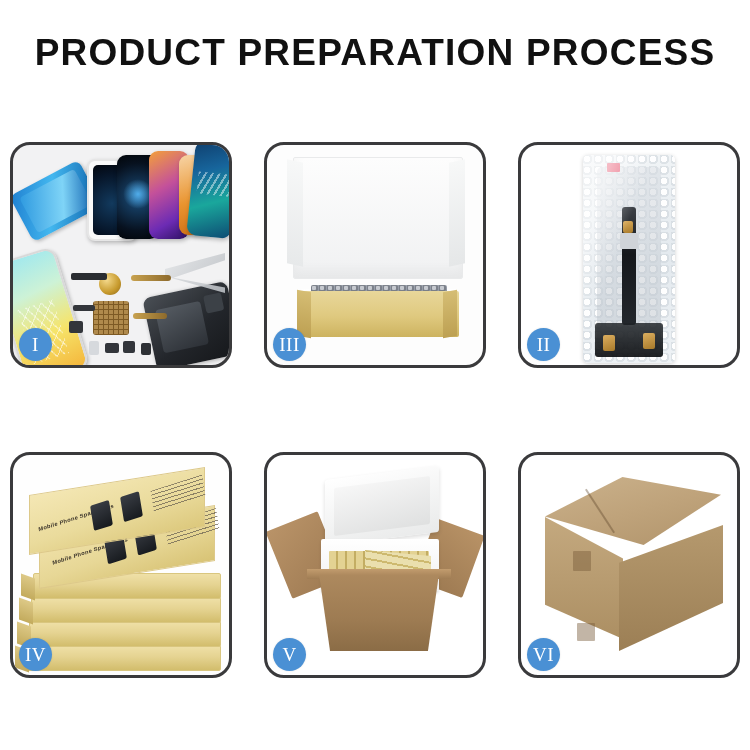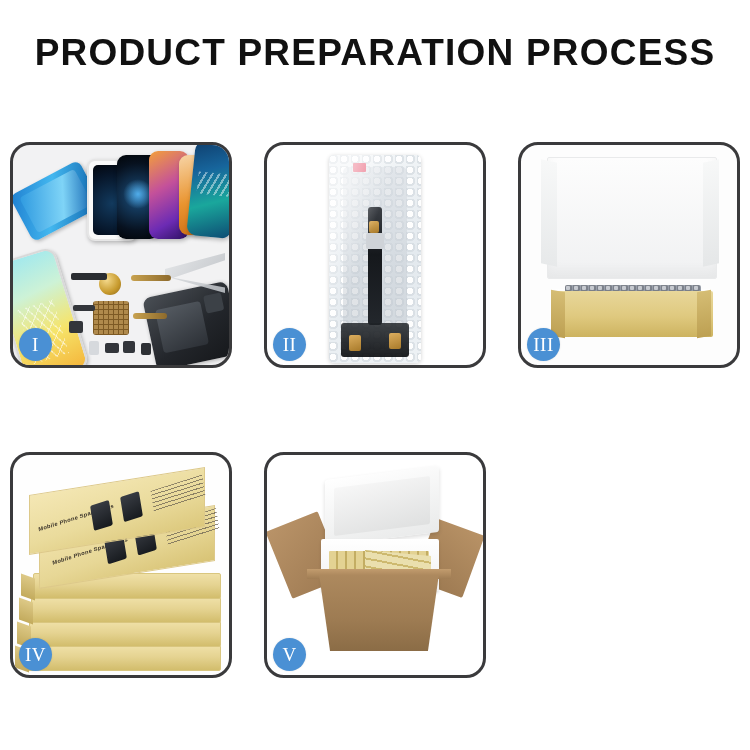--- a/index.html
+++ b/index.html
@@ -306,48 +306,48 @@
         <div class="smallpart" style="left:60px;top:160px;width:22px;height:6px;"></div>
         <div class="smallpart" style="left:56px;top:176px;width:14px;height:12px;"></div>
         <div class="smallpart" style="left:76px;top:196px;width:10px;height:14px;background:#d6d9dd;"></div>
         <div class="smallpart" style="left:92px;top:198px;width:14px;height:10px;"></div>
         <div class="smallpart" style="left:110px;top:196px;width:12px;height:12px;"></div>
         <div class="chip" style="left:128px;top:198px;width:10px;height:12px;background:#2e3135;"></div>
       </div>
       <div class="badge">I</div>
     </div>
 
+    <div class="panel p3">
+      <div class="stage">
+        <div class="lid-back"></div>
+        <div class="lid-flapL"></div>
+        <div class="lid-flapR"></div>
+        <div class="tray-inner-white"></div>
+        <div class="foam"></div>
+        <div class="box-tray"></div>
+        <div class="tray-left"></div>
+        <div class="tray-right"></div>
+      </div>
+      <div class="badge">III</div>
+    </div>
+
     <div class="panel p2">
       <div class="stage">
         <div class="bubblebag">
           <div class="inner-lcd"></div>
           <div class="cable-strip"></div>
           <div class="conn-bottom"></div>
           <div class="gold-tab" style="left:20px;bottom:12px;"></div>
           <div class="gold-tab" style="right:20px;bottom:14px;"></div>
           <div class="gold-tab" style="left:40px;top:66px;width:10px;height:12px;"></div>
           <div class="pinklabel"></div>
           <div class="bagsheen"></div>
         </div>
       </div>
       <div class="badge">II</div>
-    </div>
-
-    <div class="panel p3">
-      <div class="stage">
-        <div class="lid-back"></div>
-        <div class="lid-flapL"></div>
-        <div class="lid-flapR"></div>
-        <div class="tray-inner-white"></div>
-        <div class="foam"></div>
-        <div class="box-tray"></div>
-        <div class="tray-left"></div>
-        <div class="tray-right"></div>
-      </div>
-      <div class="badge">III</div>
     </div>
 
     <div class="panel p4">
       <div class="stage">
         <div class="stackbox" style="left:14px;top:190px;width:192px;">
             <div class="sb-side"></div>
           </div>
         <div class="stackbox" style="left:16px;top:166px;width:190px;">
             <div class="sb-side"></div>
           </div>
@@ -382,15 +382,26 @@
         <div class="foamlid"></div>
         <div class="foambox"></div>
         <div class="innerboxes"></div>
         <div class="innerboxes2"></div>
         <div class="carton-rim"></div>
         <div class="carton-front"></div>
       </div>
       <div class="badge">V</div>
     </div>
 
+    <div class="panel p6">
+      <div class="stage">
+        <div class="c-top"></div>
+        <div class="c-left"></div>
+        <div class="c-right"></div>
+        <div class="c-seam"></div>
+        <div class="tape" style="left:52px;top:96px;width:18px;height:20px;"></div>
+        <div class="tape" style="left:56px;top:168px;width:18px;height:18px;"></div>
+      </div>
+      <div class="badge">VI</div>
+    </div>
 
   </div>
 </div>
 
 </body></html>

